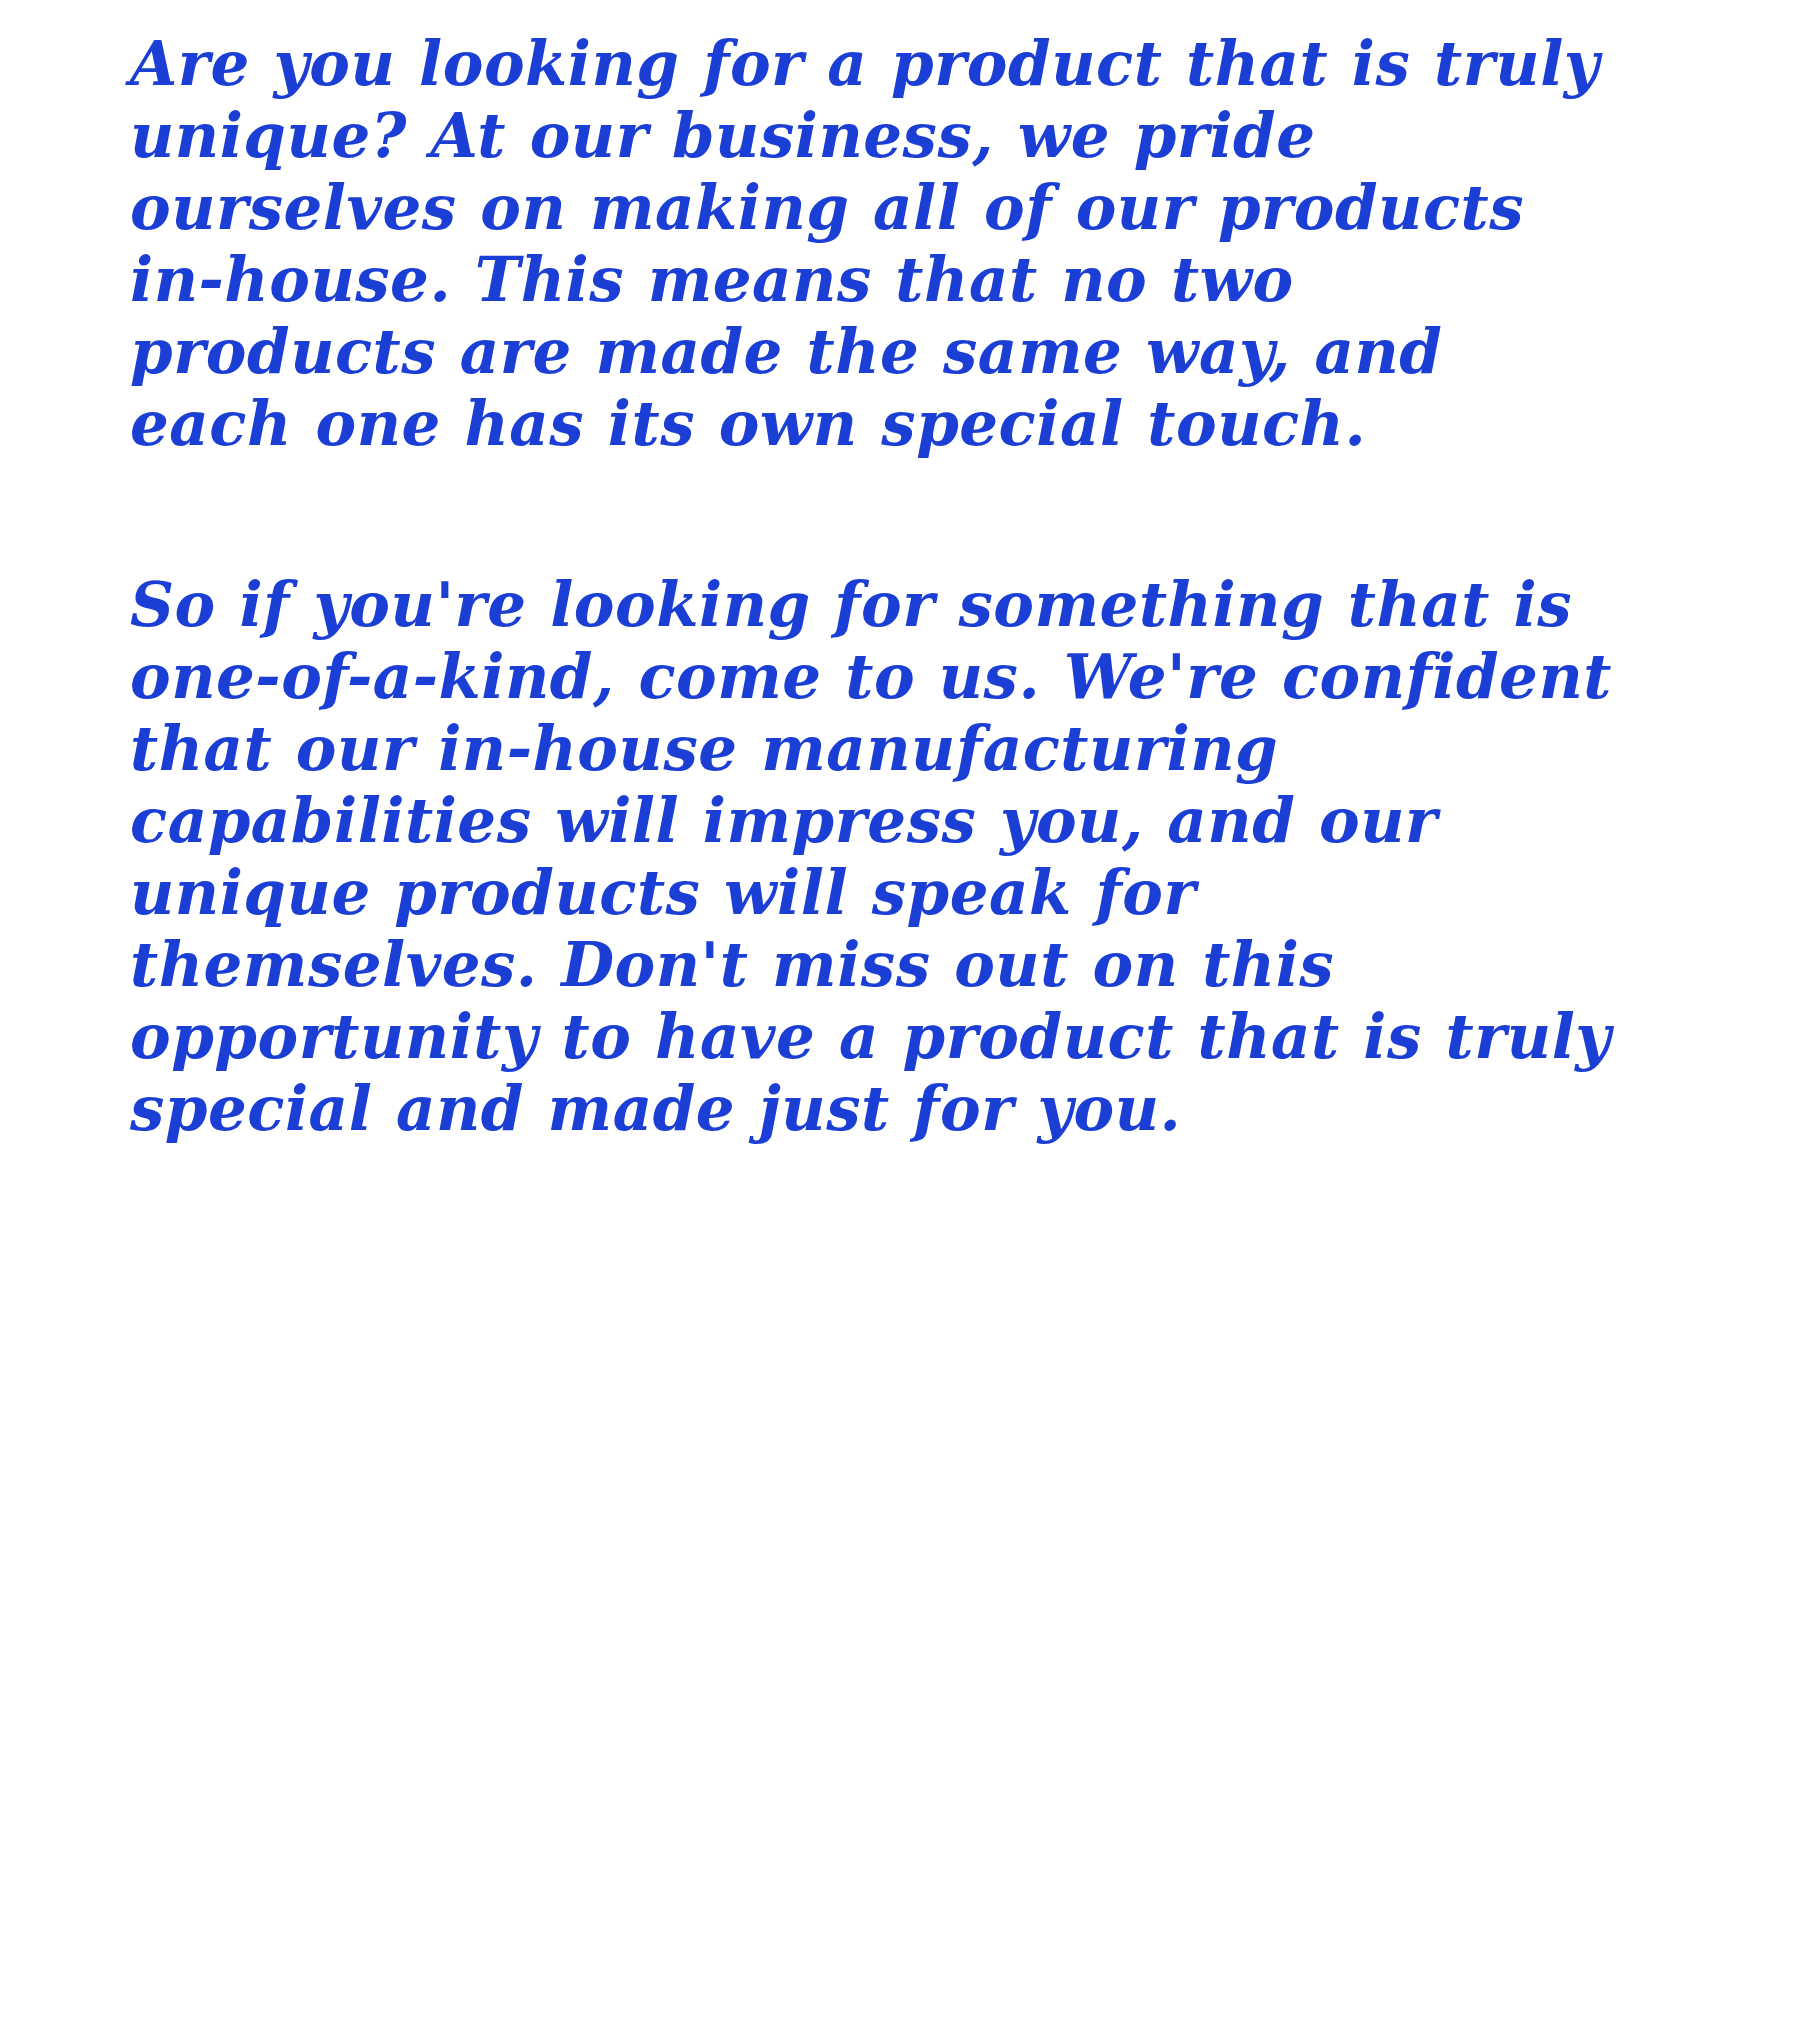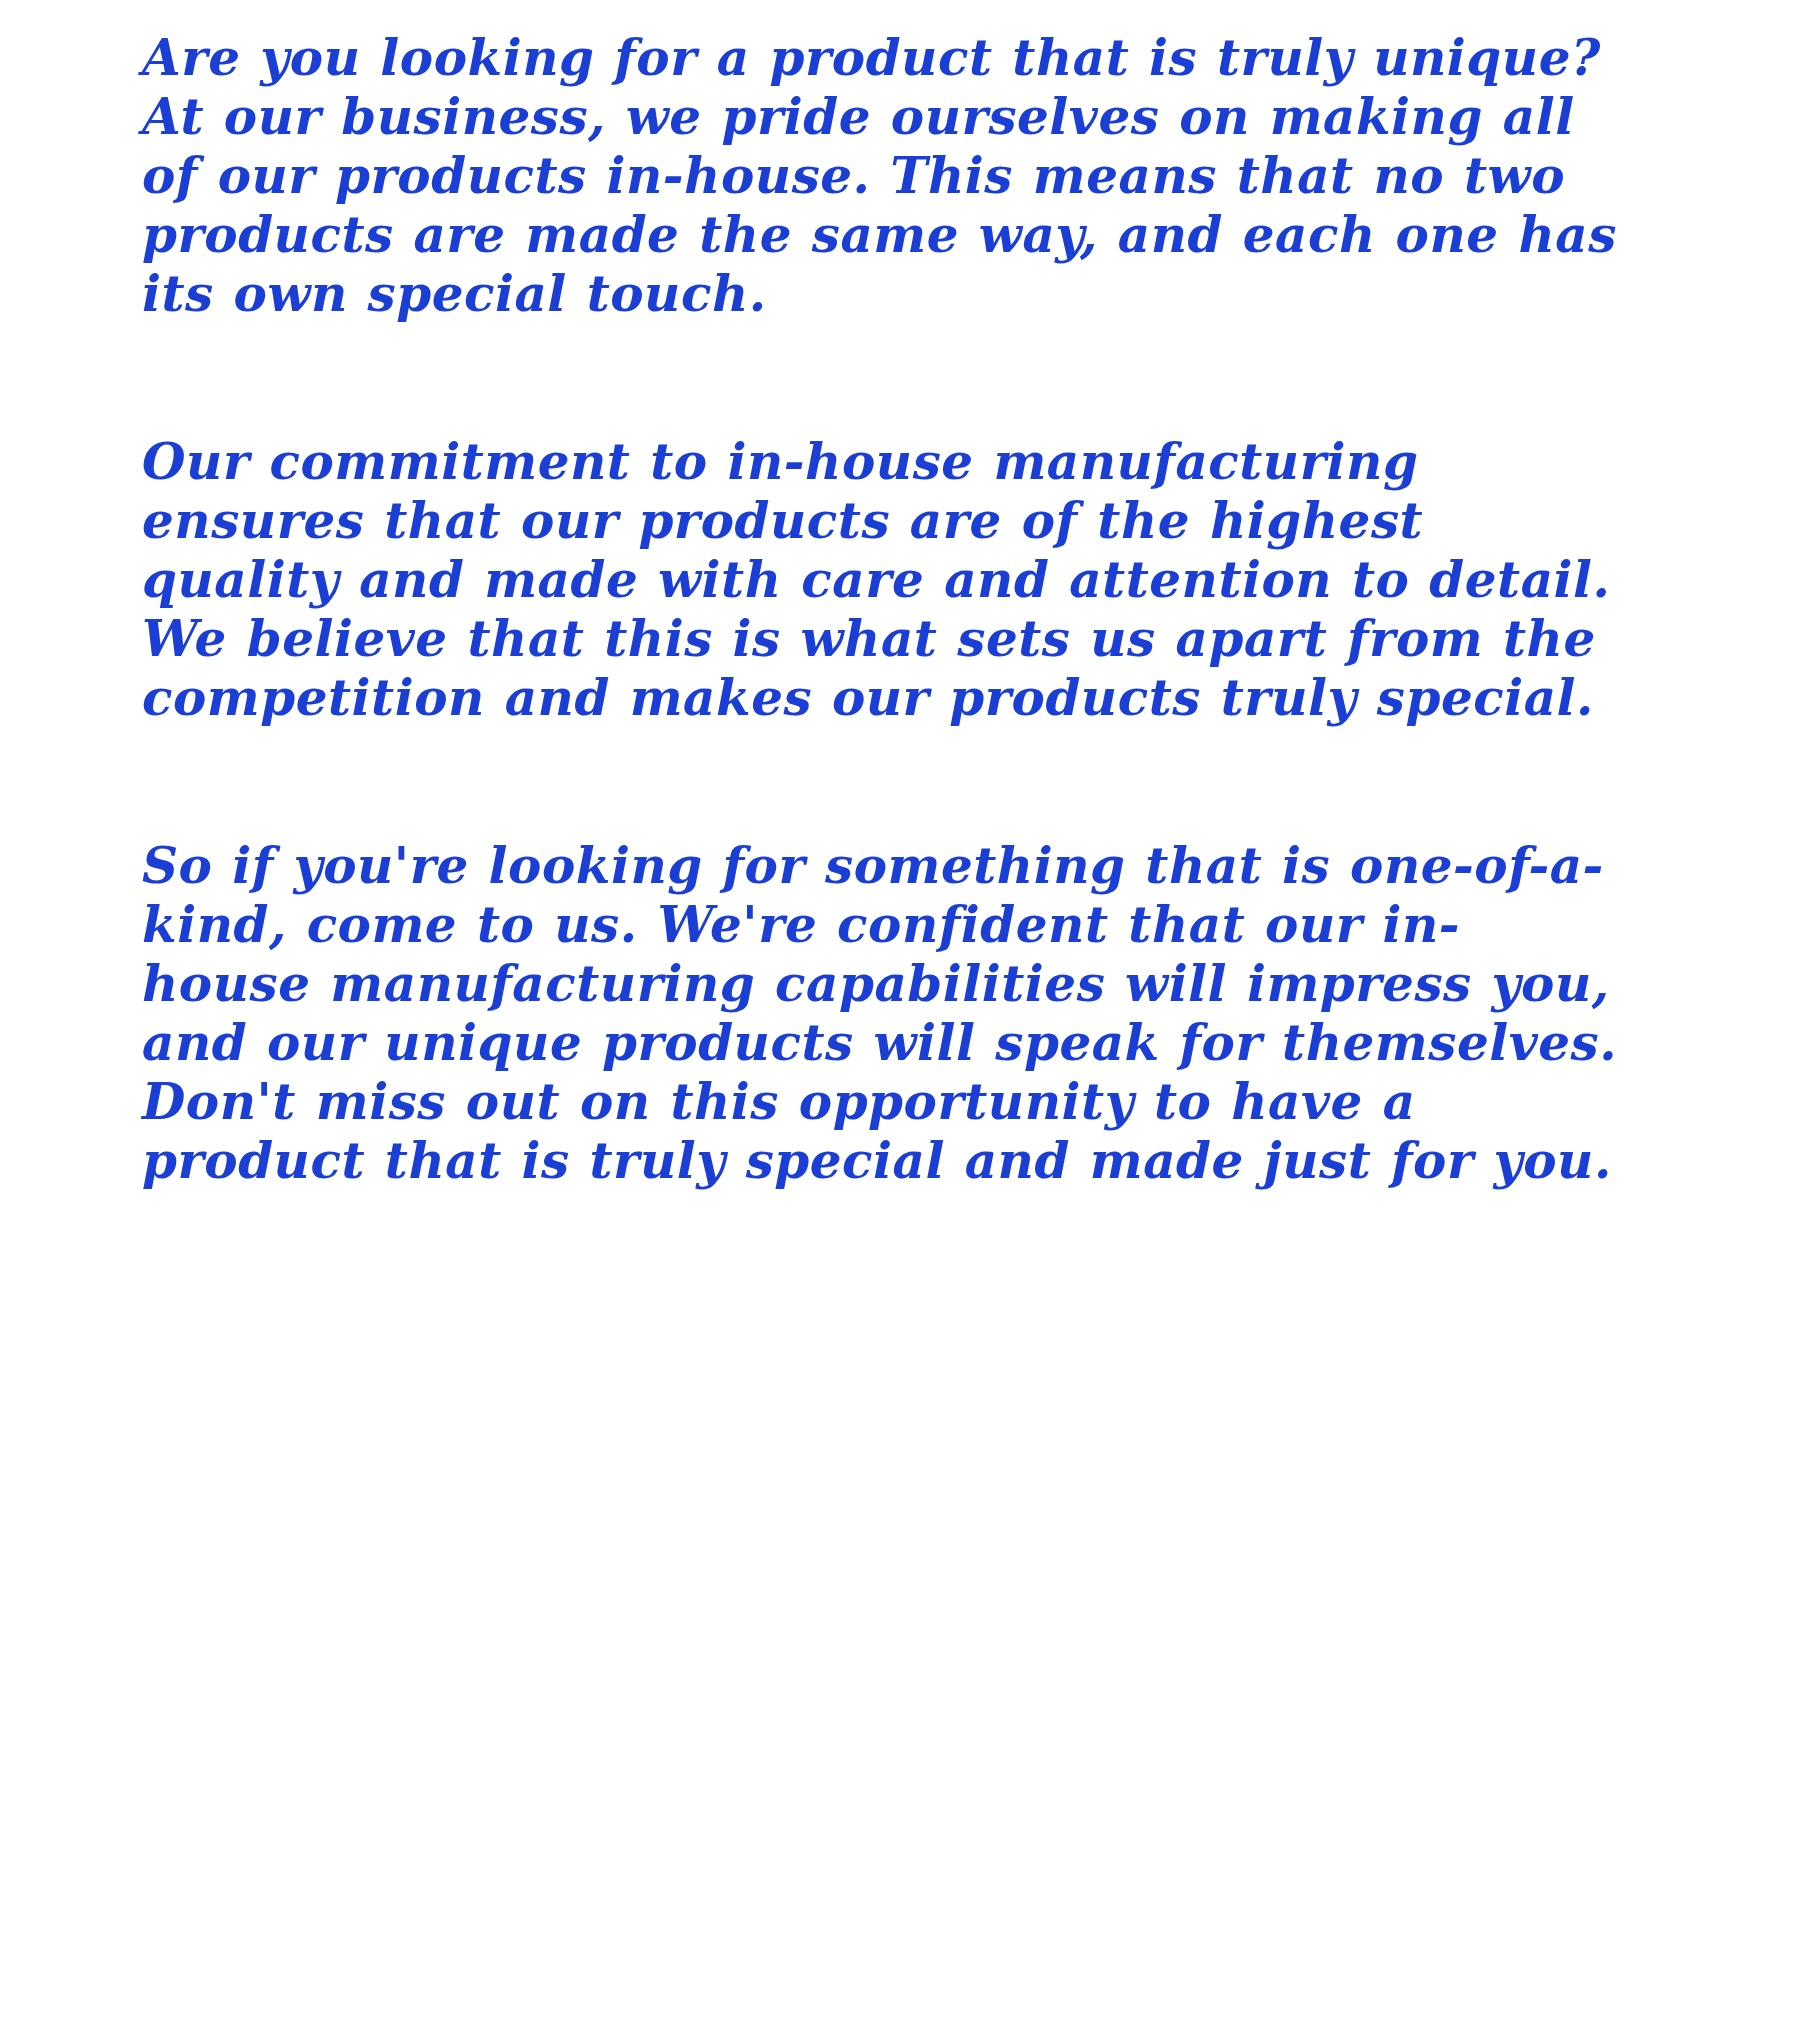--- a/index.html
+++ b/index.html
@@ -17,32 +17,31 @@
     width: 1805px;
     min-height: 2043px;
     background: #ffffff;
     padding: 28px 111px 37px 130px;
   }
   .para {
     color: #1b3fd4;
     font-family: "DejaVu Serif", serif;
     font-style: italic;
     font-weight: 700;
-    font-size: 50px;
+    font-size: 61px;
     line-height: 1.18;
     letter-spacing: 0.5px;
-    margin: 0 0 109px 12px;
+    margin: 0 0 109px 0;
     max-width: 1484px;
     word-spacing: 1.9px;
   }
   .para:last-child {
     margin-bottom: 0;
   }
 </style>
 </head>
 <body>
 
 <div class="page">
   <p class="para">Are you looking for a product that is truly unique? At our business, we pride ourselves on making all of our products in-house. This means that no two products are made the same way, and each one has its own special touch.</p>
-  <p class="para">Our commitment to in-house manufacturing ensures that our products are of the highest quality and made with care and attention to detail. We believe that this is what sets us apart from the competition and makes our products truly special.</p>
   <p class="para">So if you're looking for something that is one-of-a-kind, come to us. We're confident that our in-house manufacturing capabilities will impress you, and our unique products will speak for themselves. Don't miss out on this opportunity to have a product that is truly special and made just for you.</p>
 </div>
 
 
 </body></html>

